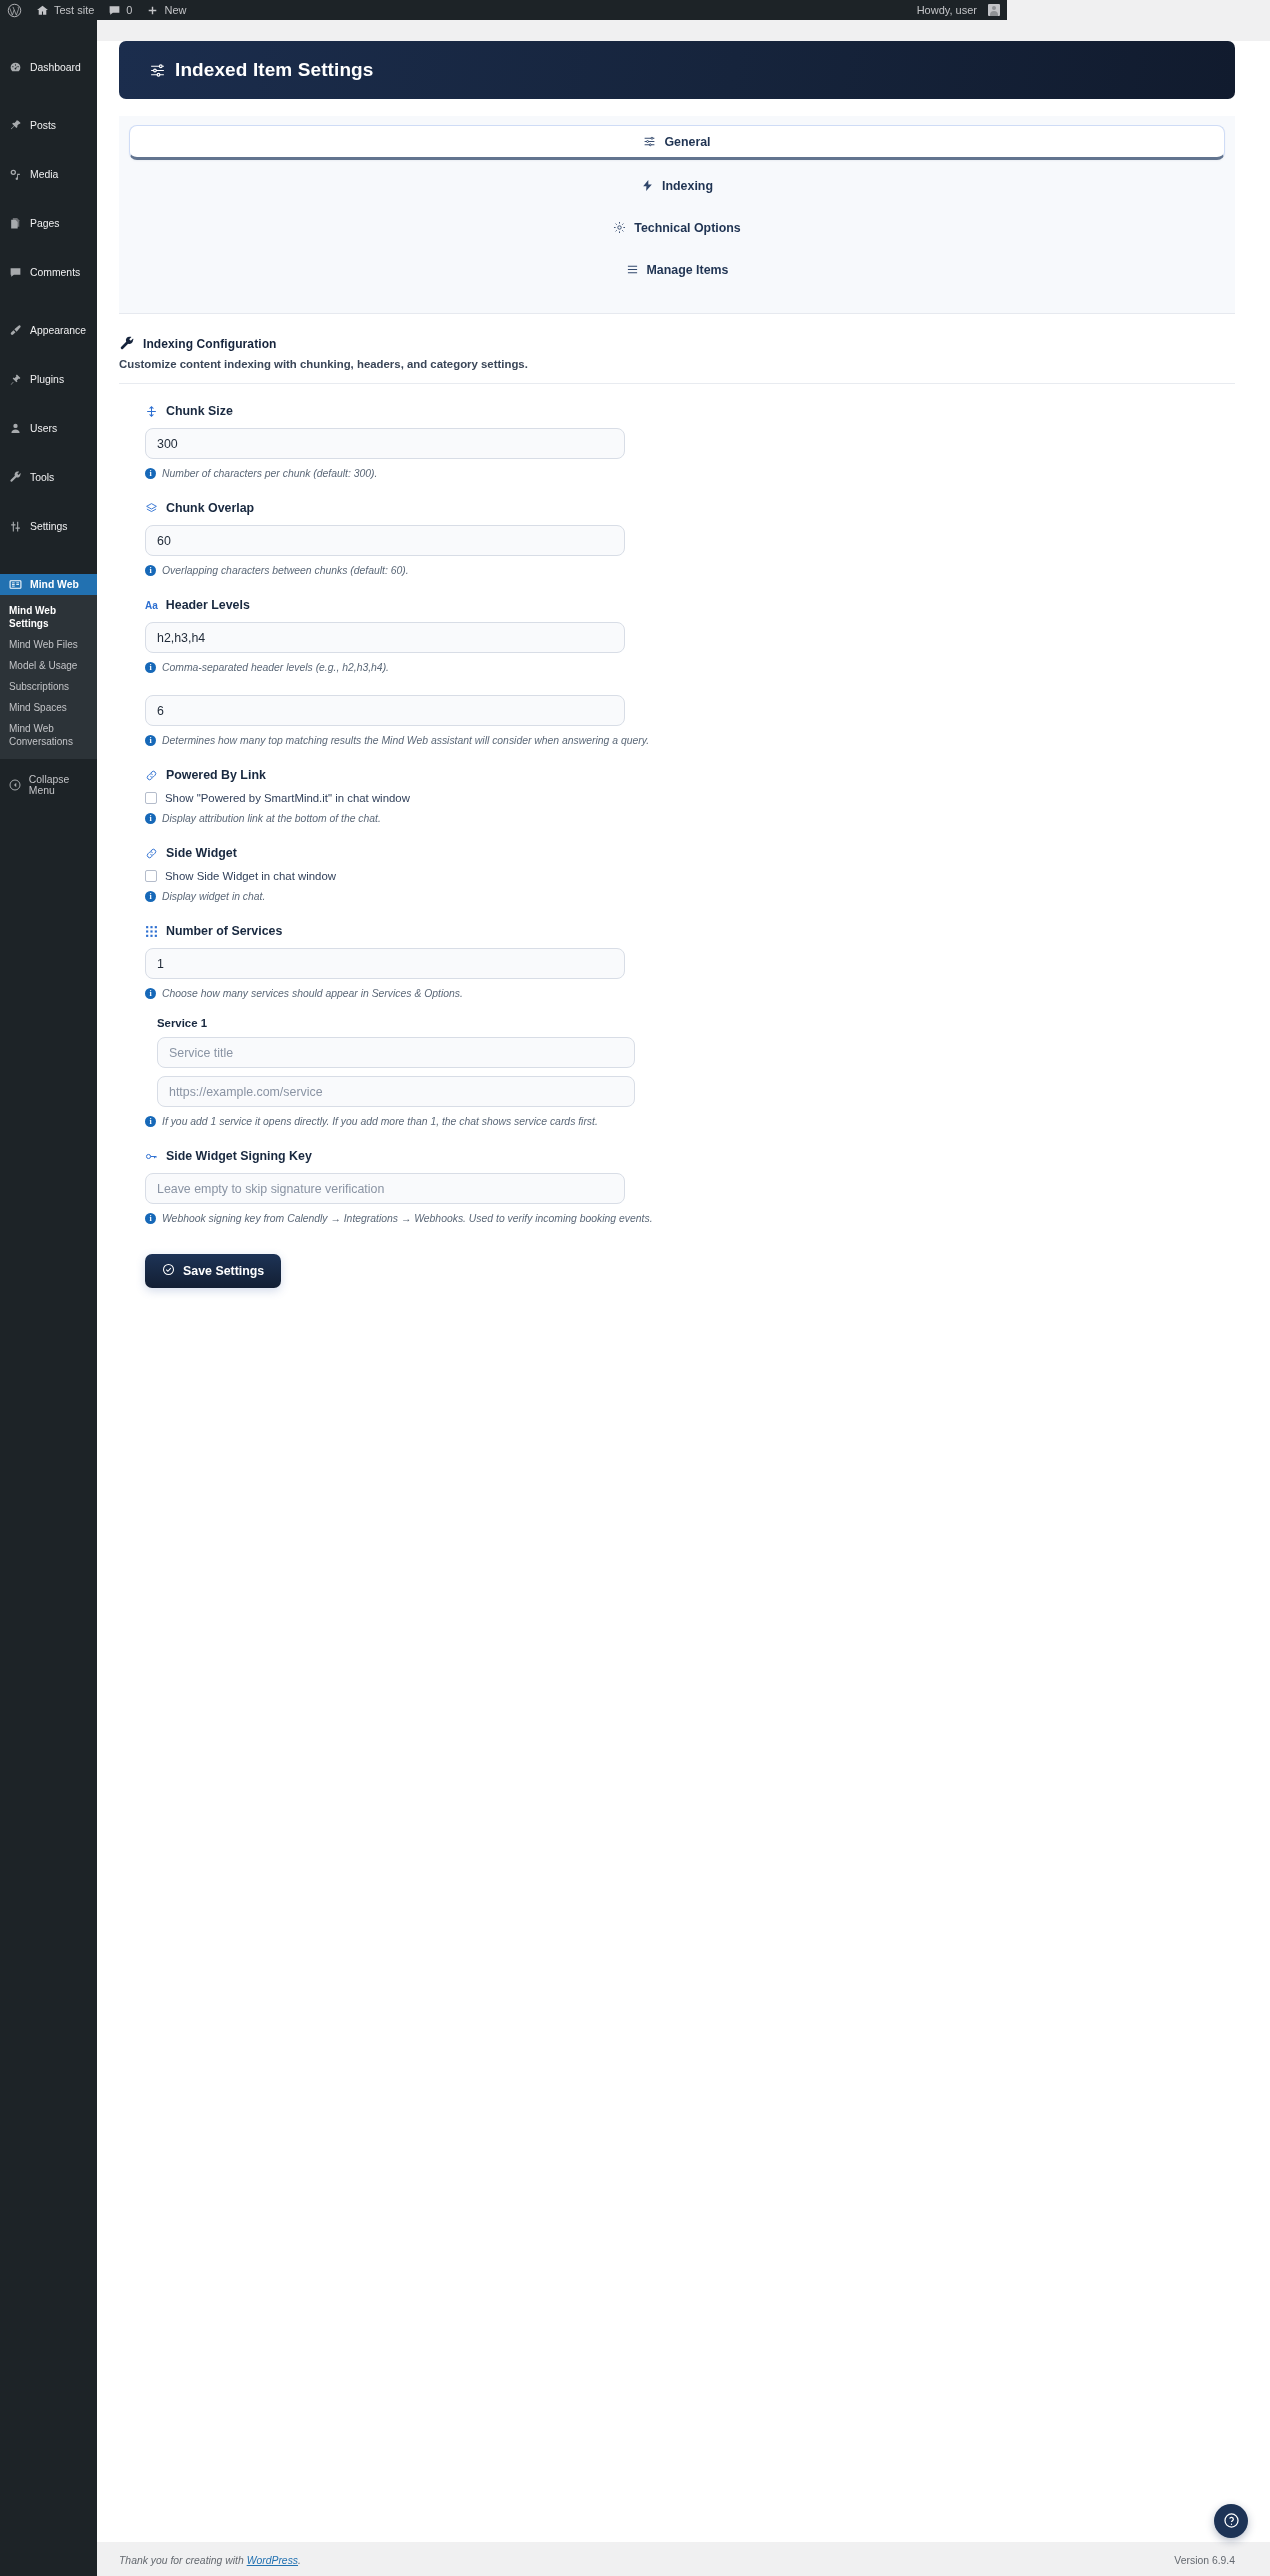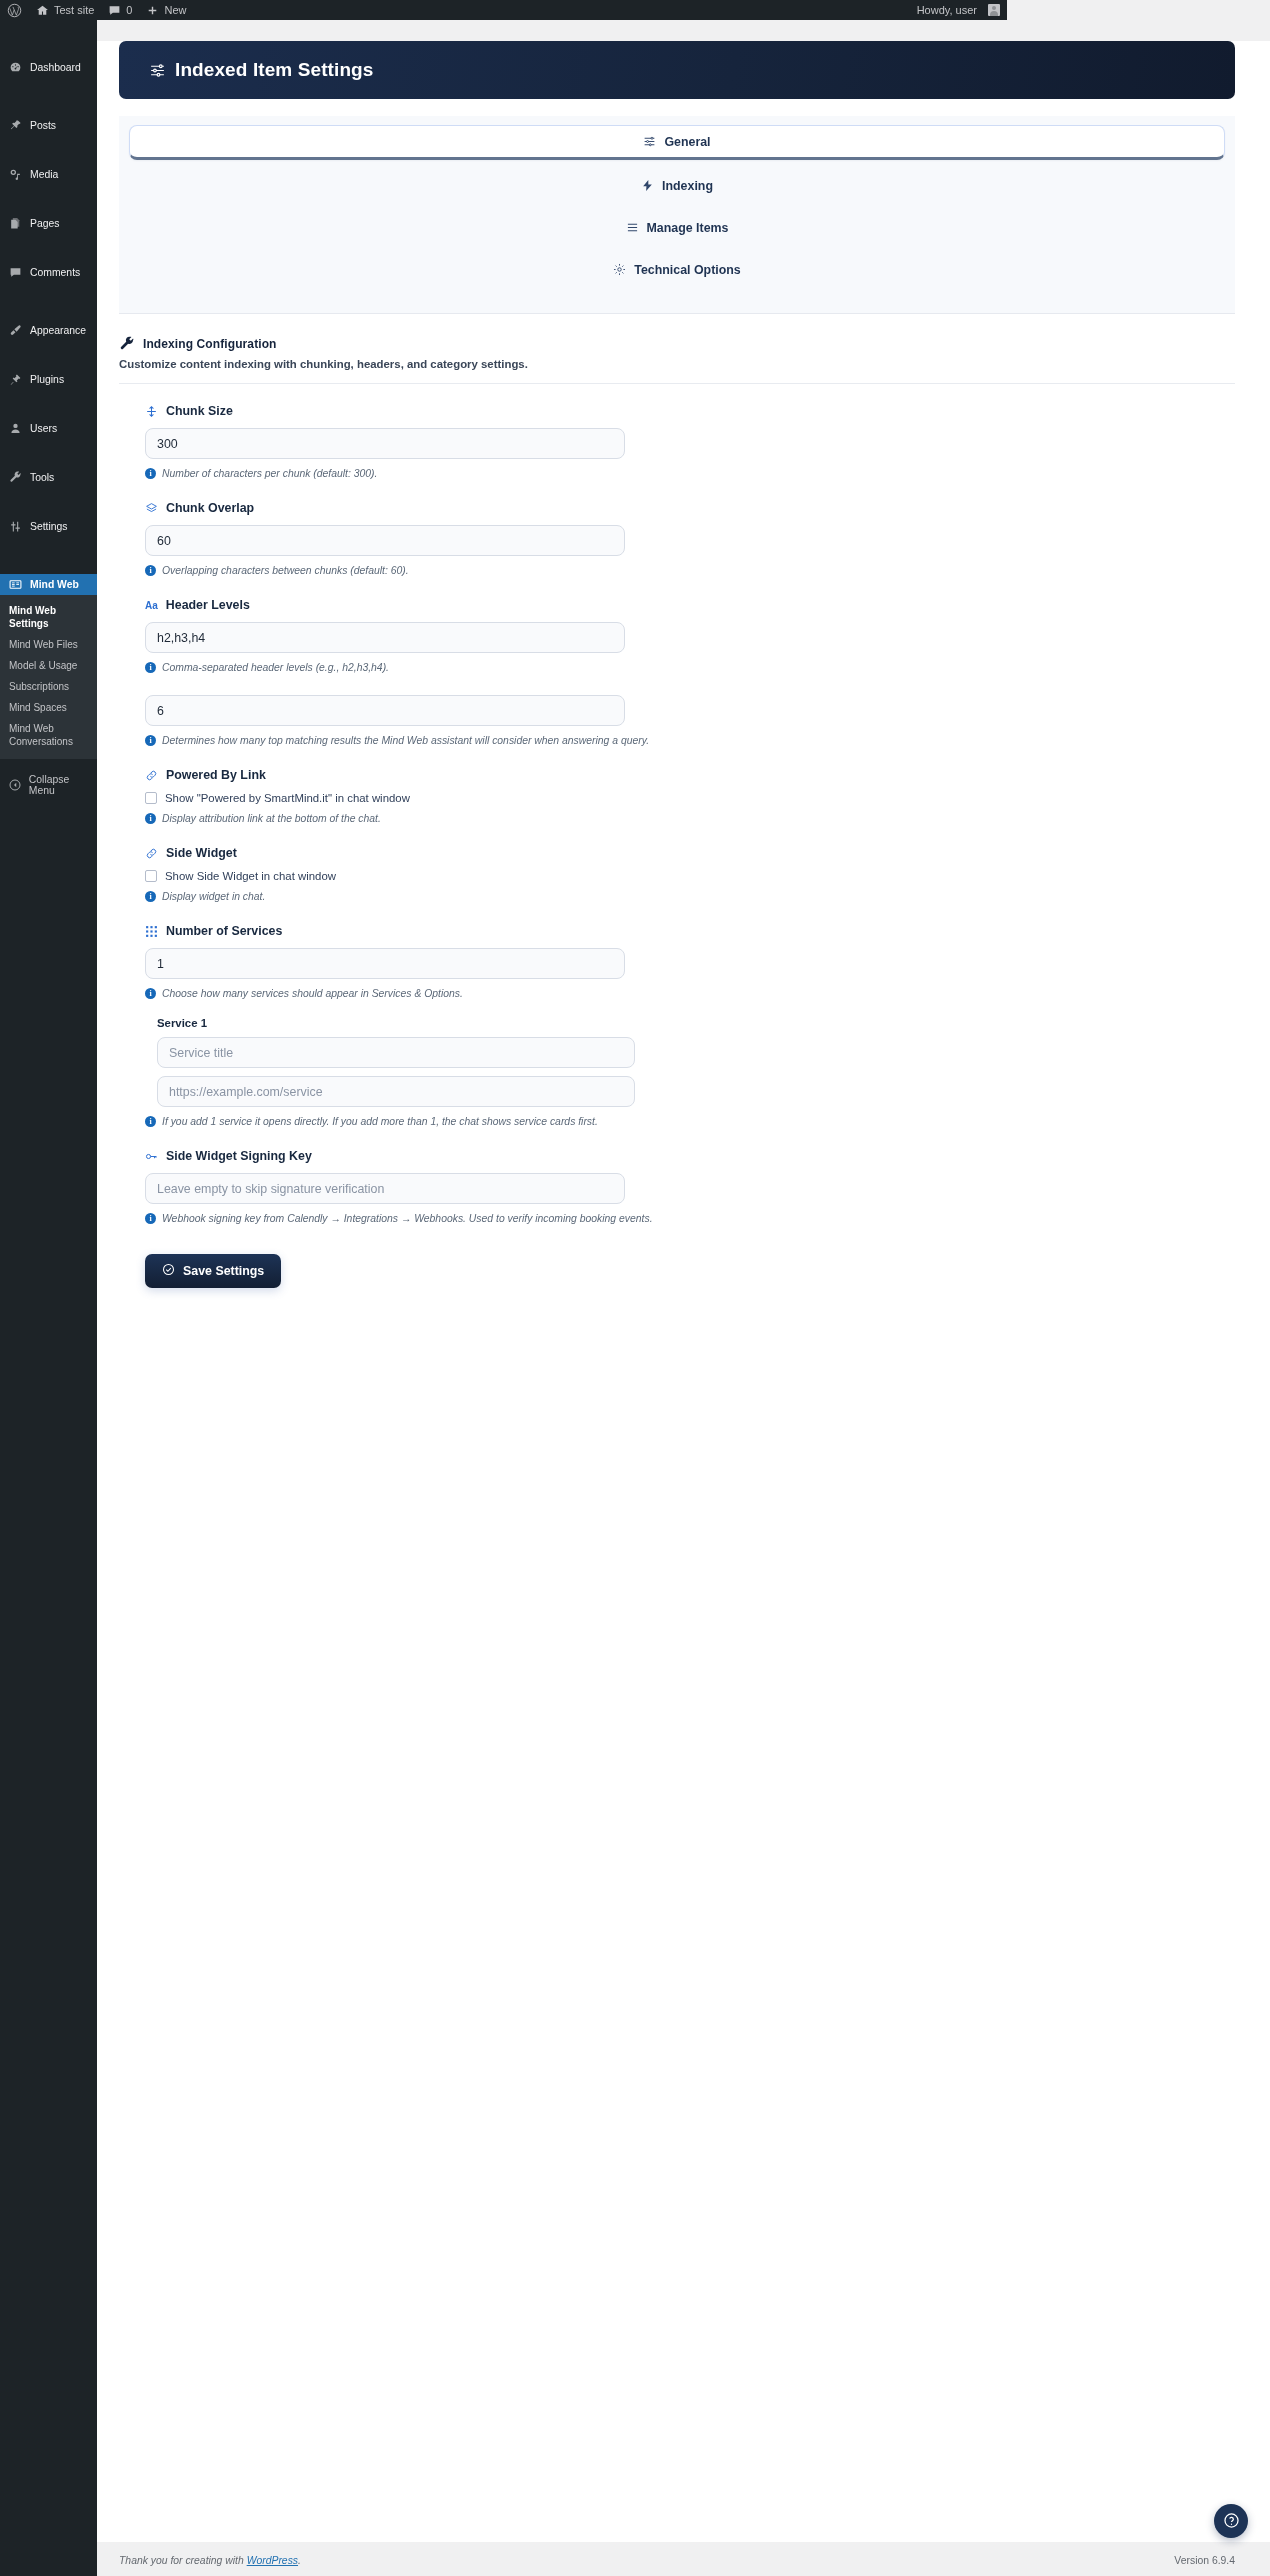--- a/index.html
+++ b/index.html
@@ -476,35 +476,35 @@
         <span class="t-icon">
           <svg width="13" height="13" viewBox="0 0 24 24" fill="currentColor">
             <path d="M13.5 2L4 13.5h6L9.5 22 20 10h-6.5z"></path>
           </svg>
         </span>
         <span>Indexing</span>
       </div>
 
       <div class="tab">
         <span class="t-icon">
-          <svg width="13" height="13" viewBox="0 0 24 24" fill="none" stroke="currentColor" stroke-width="1.9">
-            <path d="M3.5 6h17M3.5 12h17M3.5 18h17"></path>
-          </svg>
-        </span>
-        <span>Manage Items</span>
-      </div>
-
-      <div class="tab">
-        <span class="t-icon">
           <svg width="13" height="13" viewBox="0 0 24 24" fill="none" stroke="currentColor" stroke-width="1.7">
             <circle cx="12" cy="12" r="3.2"></circle>
             <path d="M12 1.8v3M12 19.2v3M1.8 12h3M19.2 12h3M4.8 4.8l2.1 2.1M17.1 17.1l2.1 2.1M19.2 4.8l-2.1 2.1M6.9 17.1l-2.1 2.1"></path>
           </svg>
         </span>
         <span>Technical Options</span>
+      </div>
+
+      <div class="tab">
+        <span class="t-icon">
+          <svg width="13" height="13" viewBox="0 0 24 24" fill="none" stroke="currentColor" stroke-width="1.9">
+            <path d="M3.5 6h17M3.5 12h17M3.5 18h17"></path>
+          </svg>
+        </span>
+        <span>Manage Items</span>
       </div>
     </div>
 
     <div class="section">
       <h2>
         <span class="s-icon">
           <svg width="16" height="16" viewBox="0 0 24 24" fill="#16243c">
             <path d="M21 6.4a5.5 5.5 0 01-7.3 5.2L6.2 19a2 2 0 11-2.8-2.8l7.4-7.5A5.5 5.5 0 0116.5 1c.8 0 1.5.2 2.2.5l-3.4 3.4 2.4 2.4 3.4-3.4c.3.7.5 1.4.5 2.2z"></path>
           </svg>
         </span>

